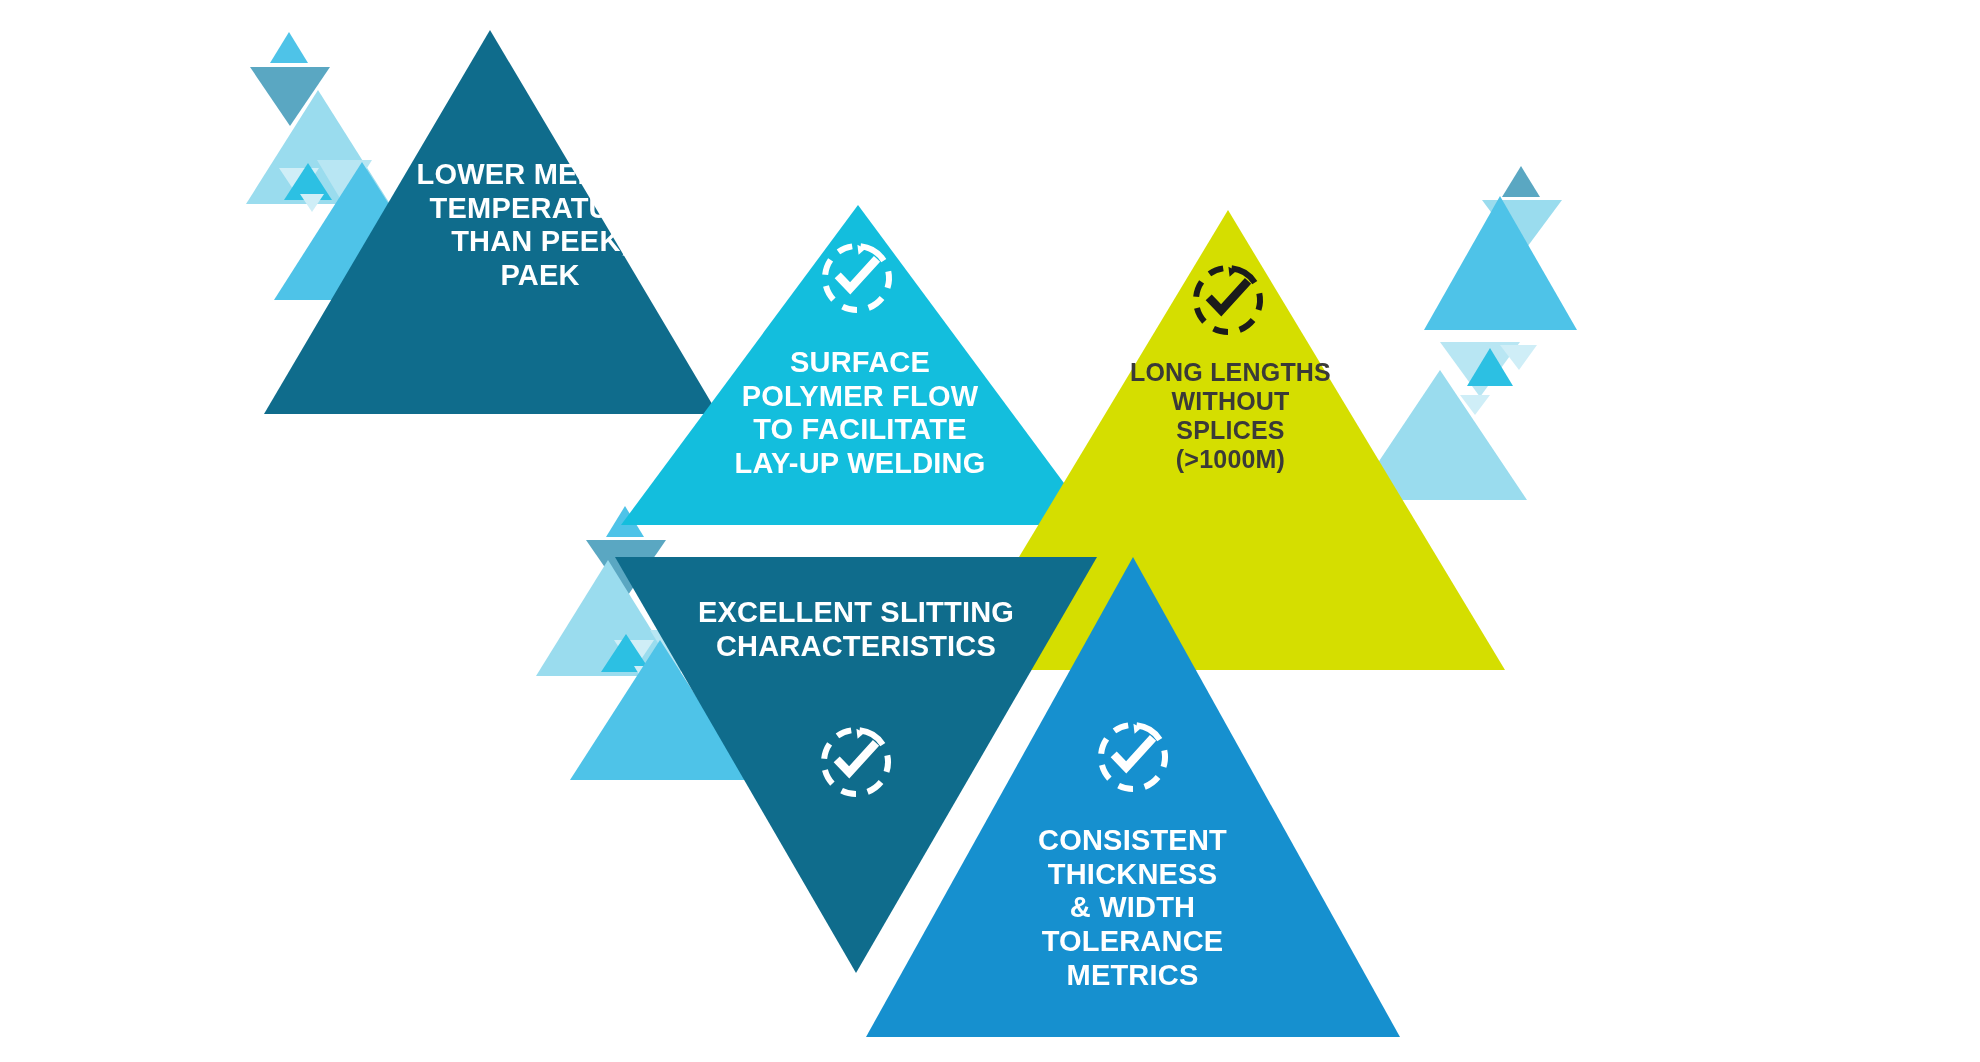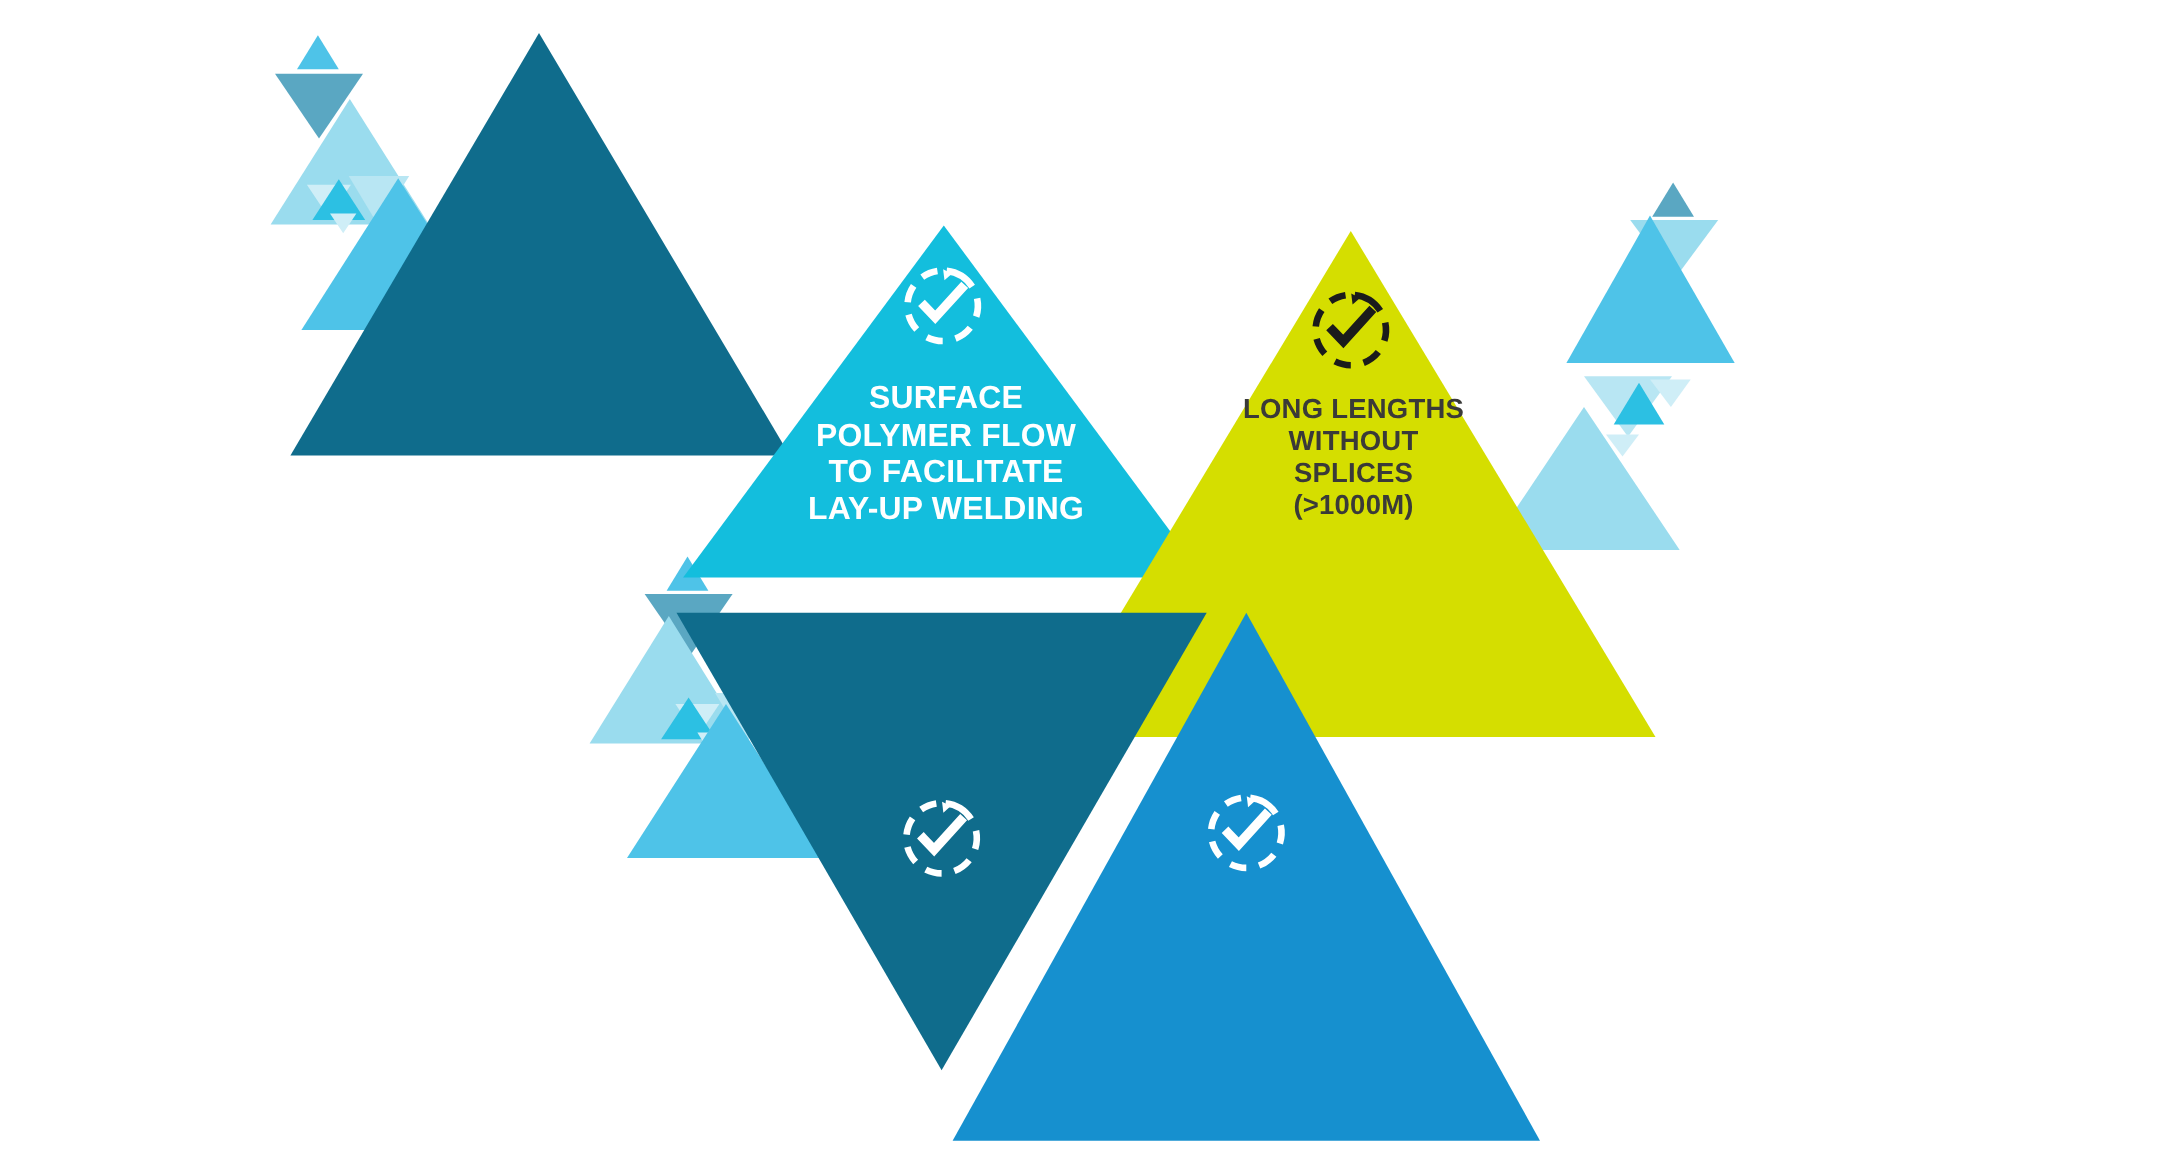--- a/index.html
+++ b/index.html
@@ -133,26 +133,37 @@
 
     <g>
       <polygon points="1133,557 1400,1037 866,1037" fill="#1690cf"></polygon>
       <g transform="translate(1133,757) scale(0.80)" color="#ffffff">
         <use href="#check-circle-dashed"></use>
       </g>
     </g>
 
   </svg>
 
+  <div class="tri-label label-light" style="left:380px; top:158px; width:320px; font-size:29px;">LOWER MELTING
+TEMPERATURE
+THAN PEEK,
+PAEK</div>
 
   <div class="tri-label label-light" style="left:700px; top:346px; width:320px; font-size:29px;text-align:center;">SURFACE
 POLYMER FLOW
 TO FACILITATE
 LAY-UP WELDING</div>
 
   <div class="tri-label label-dark" style="left:1088px; top:358px; width:285px; font-size:25px;">LONG LENGTHS
 WITHOUT
 SPLICES
 (&gt;1000M)</div>
 
+  <div class="tri-label label-light" style="left:686px; top:596px; width:340px; font-size:29px;">EXCELLENT SLITTING
+CHARACTERISTICS</div>
 
+  <div class="tri-label label-light" style="left:990px; top:824px; width:285px; font-size:29px;">CONSISTENT
+THICKNESS
+&amp; WIDTH
+TOLERANCE
+METRICS</div>
 
 </div>
 
 </body></html>

